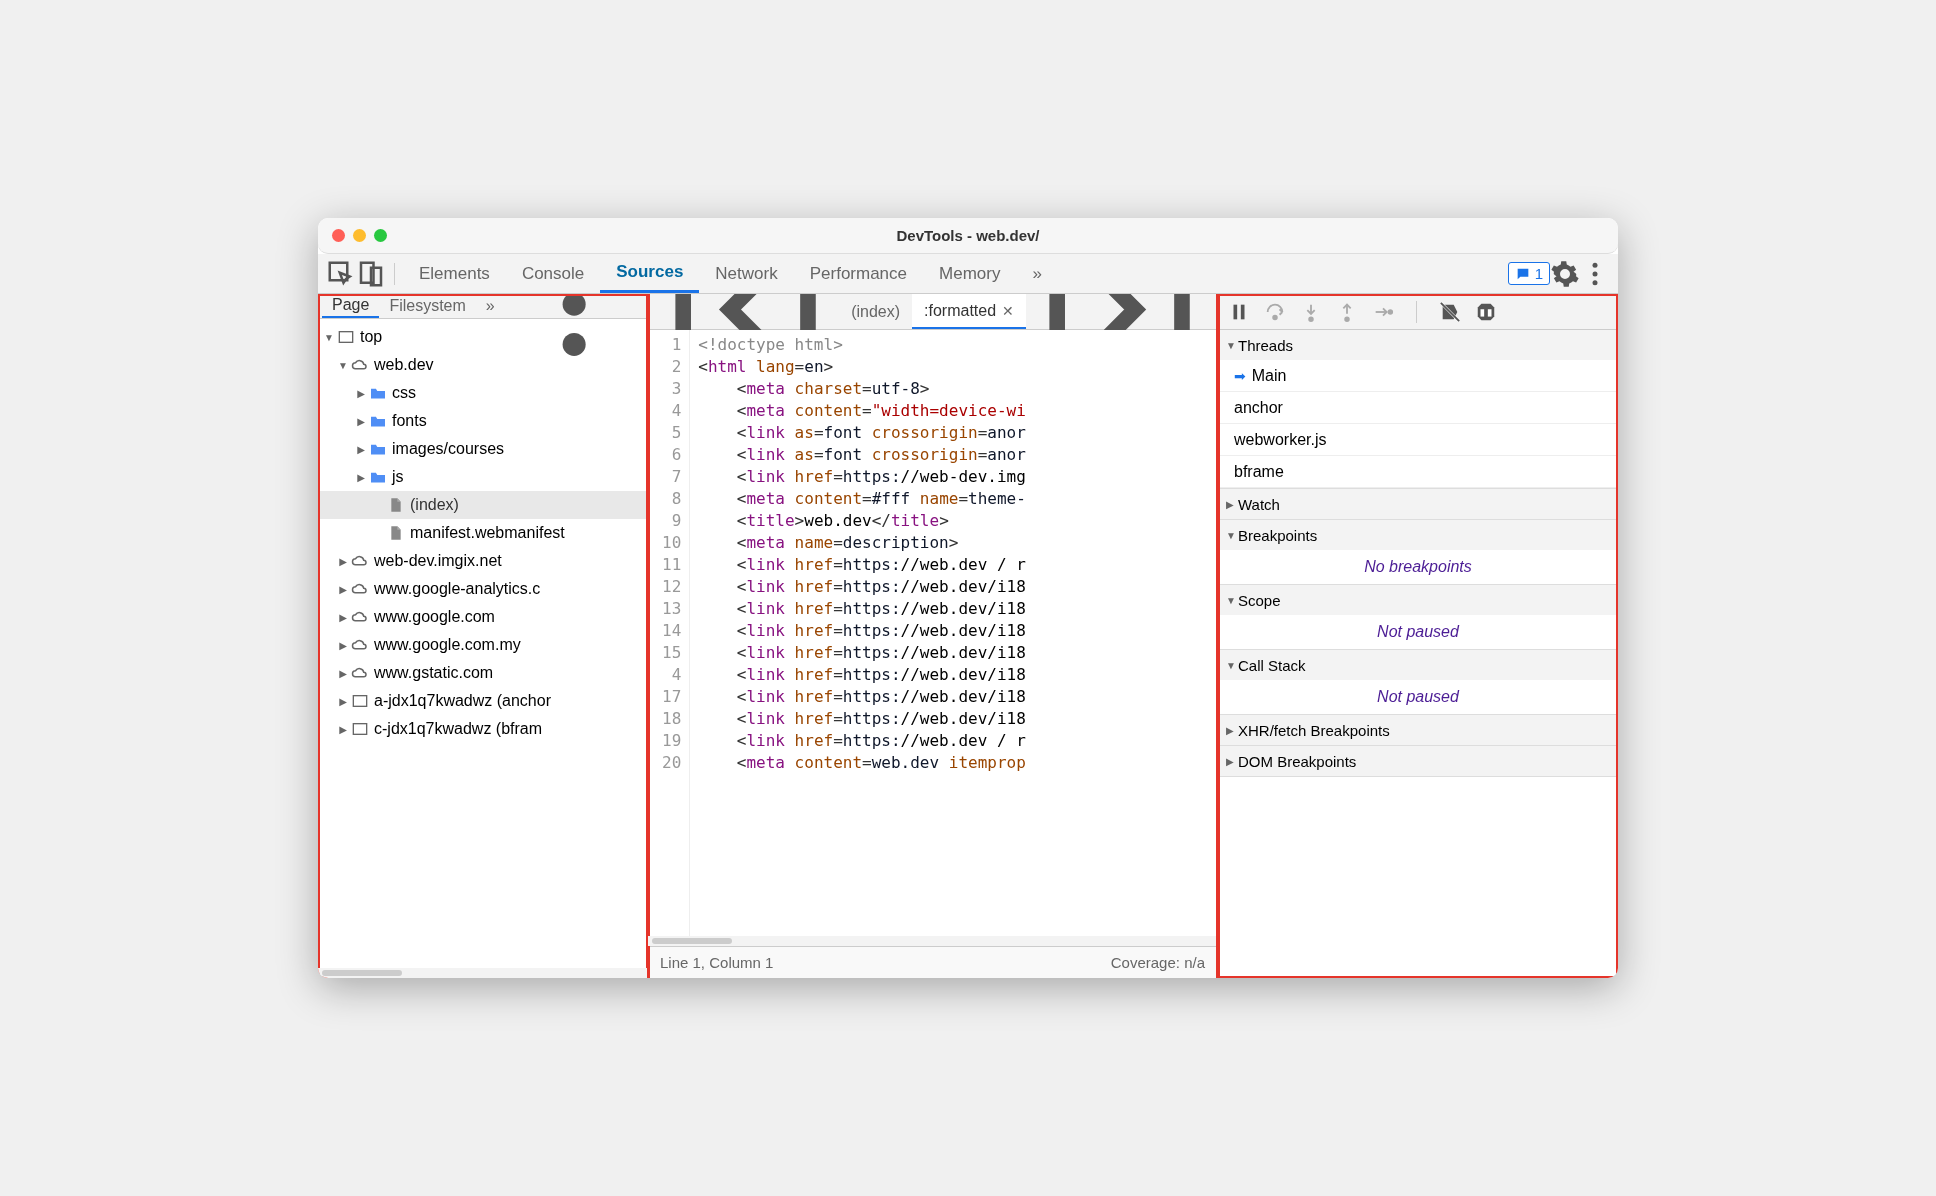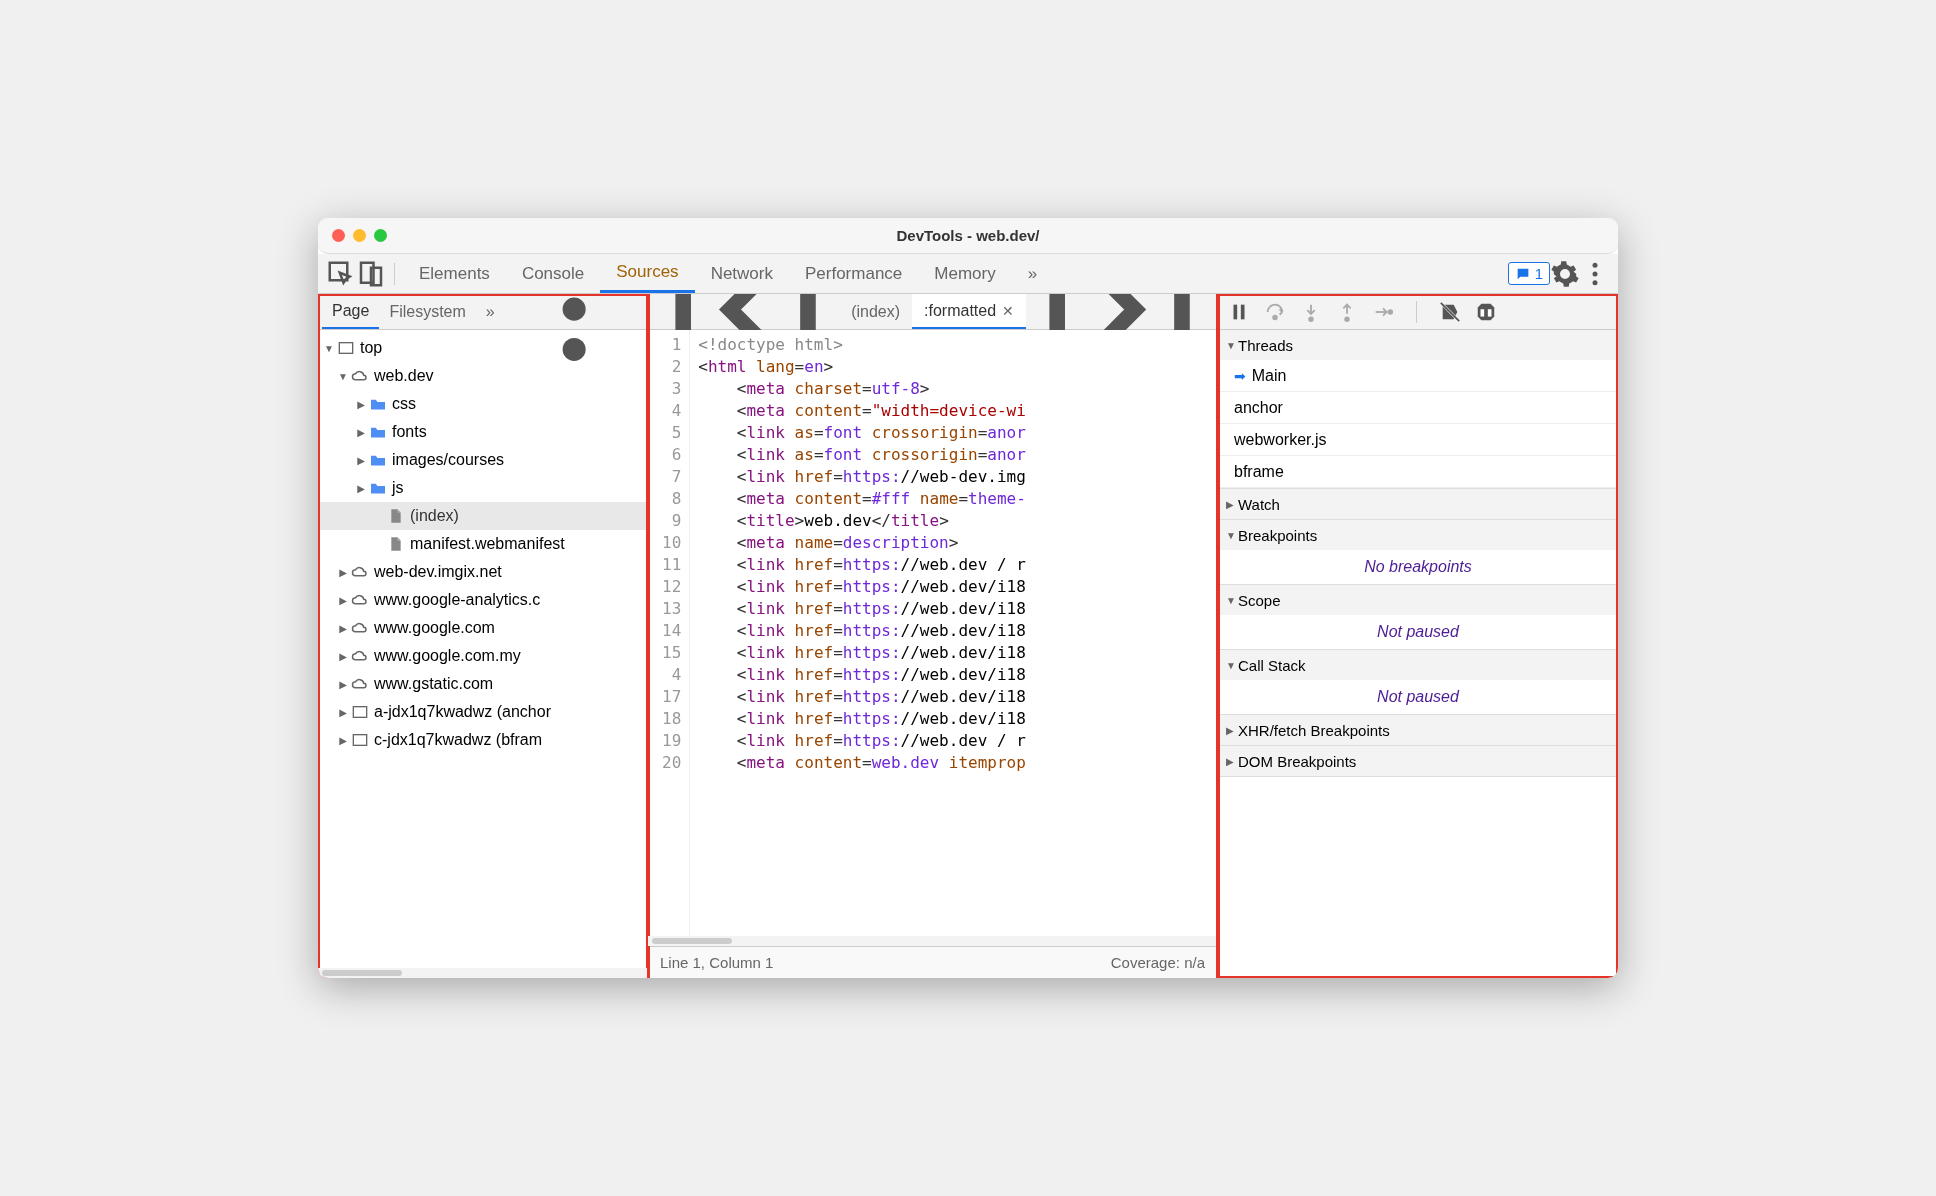--- a/index.html
+++ b/index.html
@@ -69,22 +69,23 @@
 .tab {
   padding: 0 16px;
   height: 100%;
   display: flex;
   align-items: center;
   font-size: 17px;
   color: #666;
   cursor: pointer;
 }
 .tab.active {
-  color: #a16207;
+  color: #0369a1;
   border-bottom: 3px solid #1a73e8;
+  font-weight: bold;
 }
 .spacer { flex: 1; }
 .badge-btn {
   display: flex;
   align-items: center;
   gap: 4px;
   background: #fff;
   border: 1px solid #1a73e8;
   border-radius: 3px;
   padding: 2px 6px;
@@ -100,21 +101,21 @@
 .panel-left {
   width: 330px;
   border-right: 1px solid #ccc;
   display: flex;
   flex-direction: column;
   outline: 4px solid #e5342a;
   outline-offset: -2px;
   position: relative;
 }
 .panel-left-tabs {
-  height: 36px;
+  height: 25px;
   display: flex;
   align-items: center;
   border-bottom: 1px solid #ccc;
   padding: 0 4px;
   background: #f3f3f3;
 }
 .ptab {
   padding: 0 10px;
   height: 100%;
   display: flex;
@@ -207,21 +208,21 @@
 }
 .gutter div { height: 22px; line-height: 22px; }
 .code {
   padding: 4px 8px;
   white-space: pre;
 }
 .code div { height: 22px; line-height: 22px; }
 .tok-doctype { color: #888; }
 .tok-tag { color: #881280; }
 .tok-attr { color: #994500; }
-.tok-val { color: #6d28d9; }
+.tok-val { color: #0f172a; }
 .tok-string { color: #aa0000; }
 .tok-punct { color: #333; }
 .status-bar {
   height: 32px;
   border-top: 1px solid #ccc;
   display: flex;
   align-items: center;
   justify-content: space-between;
   padding: 0 12px;
   font-size: 15px;

